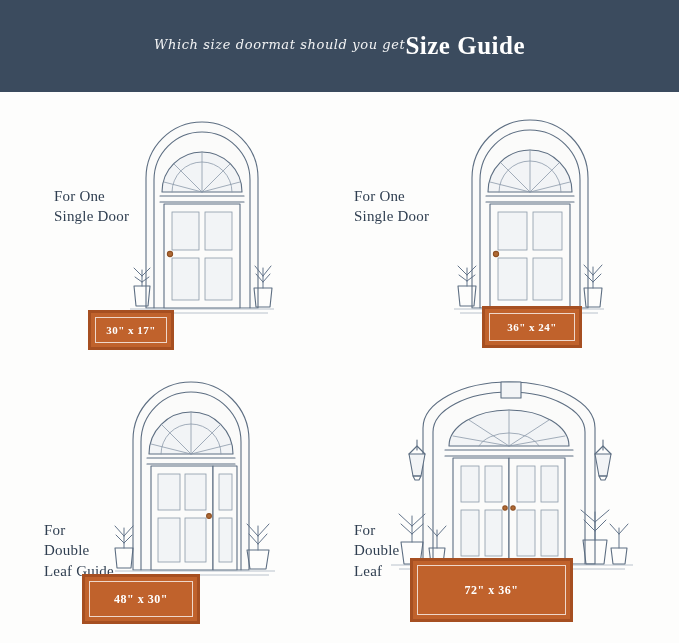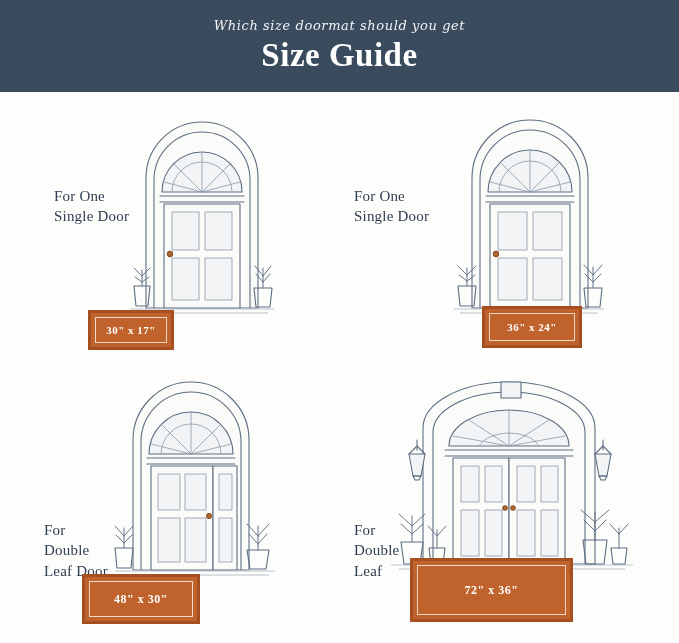--- a/index.html
+++ b/index.html
@@ -21,37 +21,37 @@
     background: #fdfdfc;
   }
   
   .header {
     position: absolute;
     left: 0; top: 0;
     width: 679px;
     height: 92px;
     background: #3b4b5e;
     display: flex;
-    flex-direction: column;
+    flex-direction: row;
     align-items: center;
     justify-content: center;
   }
   .header-kicker {
     color: #f2f3f4;
     font-family: "DejaVu Serif", serif;
     font-size: 13px;
     font-style: italic;
     letter-spacing: 0.6px;
     margin-bottom: 4px;
     white-space: nowrap;
   }
   .header-title {
     color: #ffffff;
     font-family: "Liberation Serif", serif;
-    font-size: 33px;
+    font-size: 25px;
     font-weight: bold;
     letter-spacing: 0.5px;
   }
   
   .grid {
     position: absolute;
     left: 0;
     top: 92px;
     width: 679px;
     height: 551px;
@@ -231,21 +231,21 @@
         <div class="mat-inner">
           <span>36" x 24"</span>
         </div>
       </div>
     </div>
 
     <div class="panel p3">
       <div class="panel-label">
         <div>For</div>
         <div>Double</div>
-        <div>Leaf Door</div>
+        <div>Leaf Guide</div>
       </div>
 
       <div class="door-wrap">
         <svg width="200" height="200" viewBox="0 0 200 200">
           <path class="ln fill-w" d="M38 192 L38 62 A58 58 0 0 1 154 62 L154 192 Z"></path>
           <path class="ln" d="M46 192 L46 64 A50 50 0 0 1 146 64 L146 192"></path>
           <path class="ln fill-p" d="M54 76 A42 42 0 0 1 138 76 Z"></path>
           <path class="ln-t" d="M96 76 L96 34"></path>
           <path class="ln-t" d="M96 76 L67 47"></path>
           <path class="ln-t" d="M96 76 L125 47"></path>

